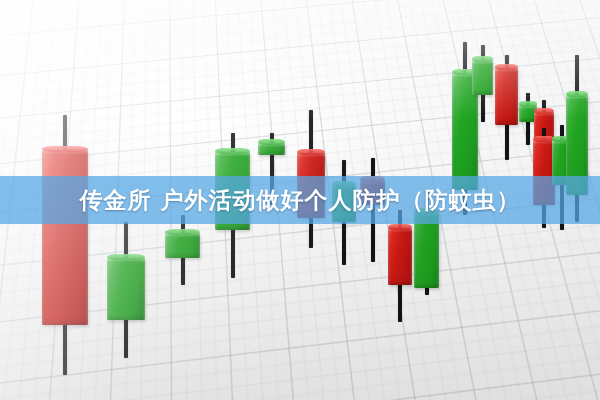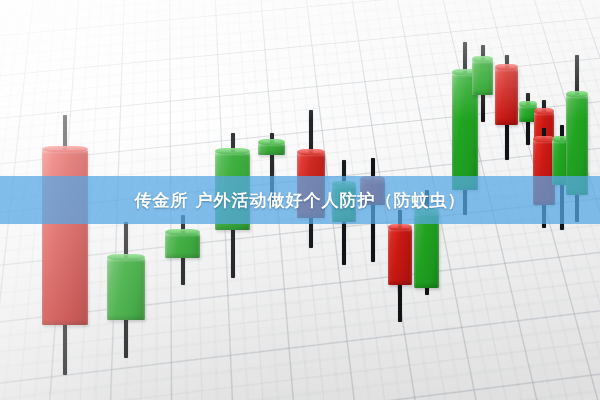--- a/index.html
+++ b/index.html
@@ -186,16 +186,16 @@
       </div>
       <div class="candle">
         <div class="wick" style="left: 575px; top: 55px; height: 167px;"></div>
         <div class="body up" style="left: 566px; width: 22px; top: 95px; height: 100px;"></div>
       </div>
     </div>
 
   <div class="bg-sheen"></div>
 
   <div id="banner" style="top: 176px; height: 48px; background: rgba(86, 167, 228, 0.74);">
-    <span id="banner-text" style="font-size: 17px; color: rgb(255, 255, 255);">传金所 户外活动做好个人防护（防蚊虫）</span>
+    <span id="banner-text" style="font-size: 23px; color: rgb(255, 255, 255);">传金所 户外活动做好个人防护（防蚊虫）</span>
   </div>
 
 </div>
 
 </body></html>

